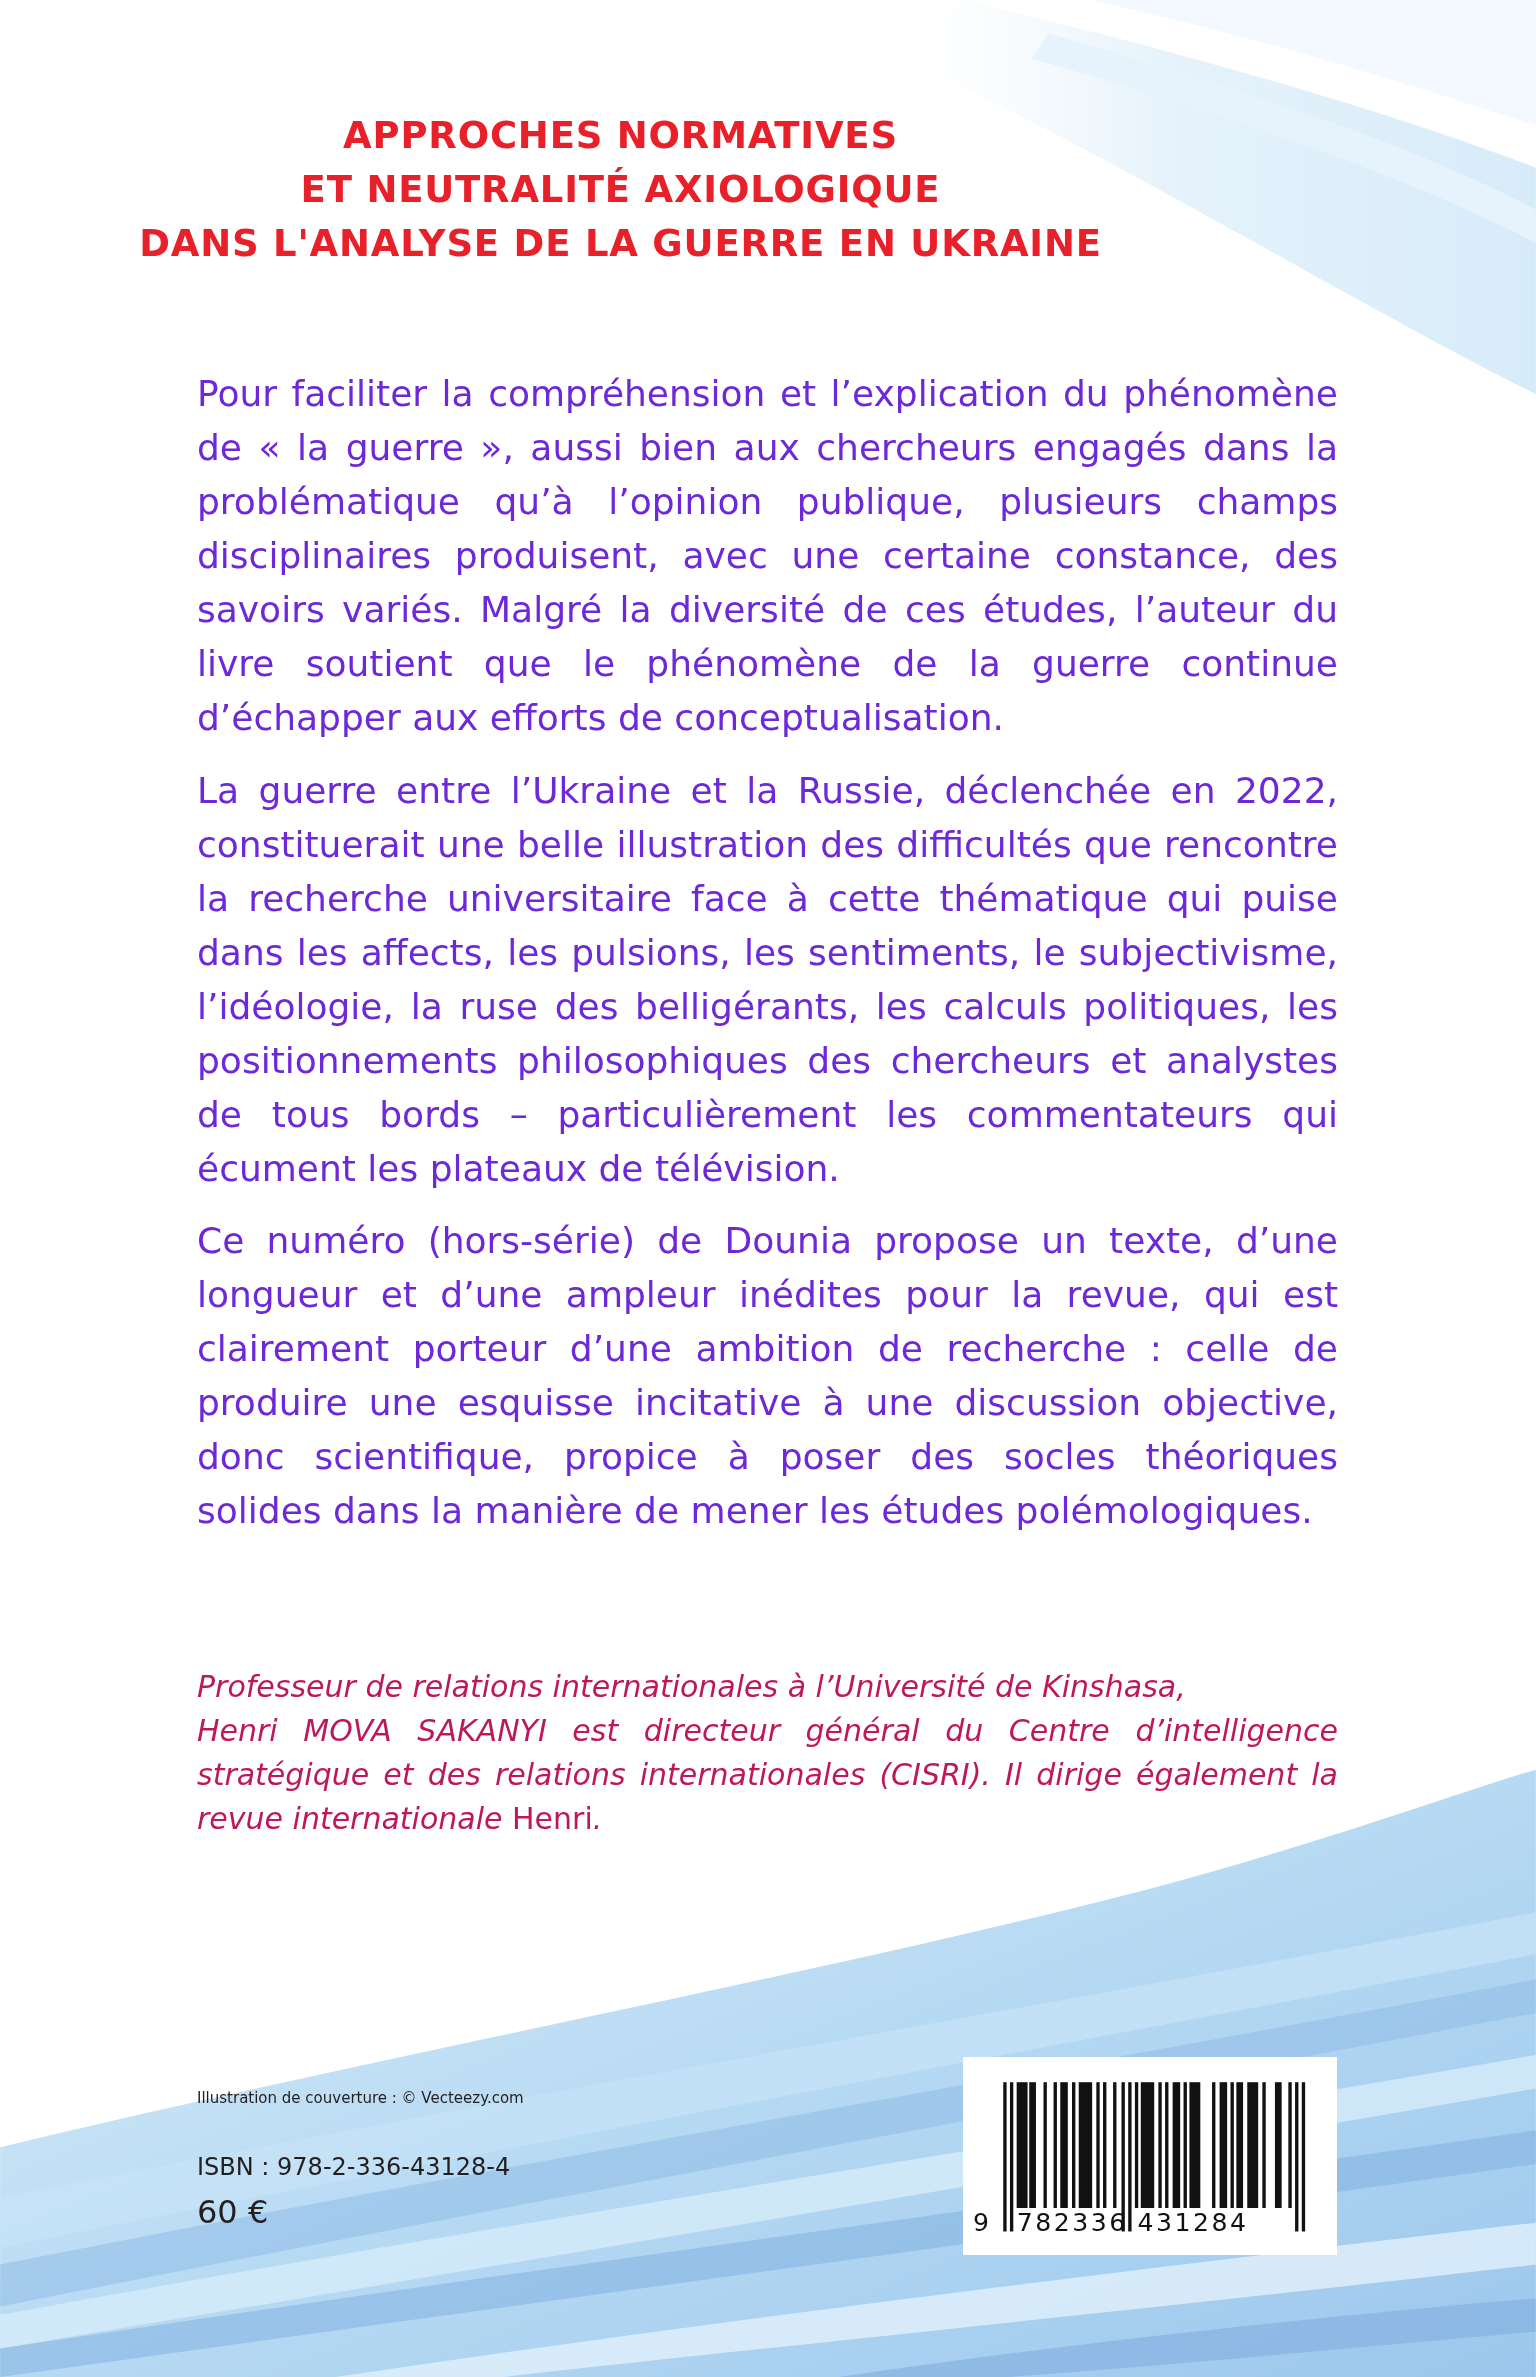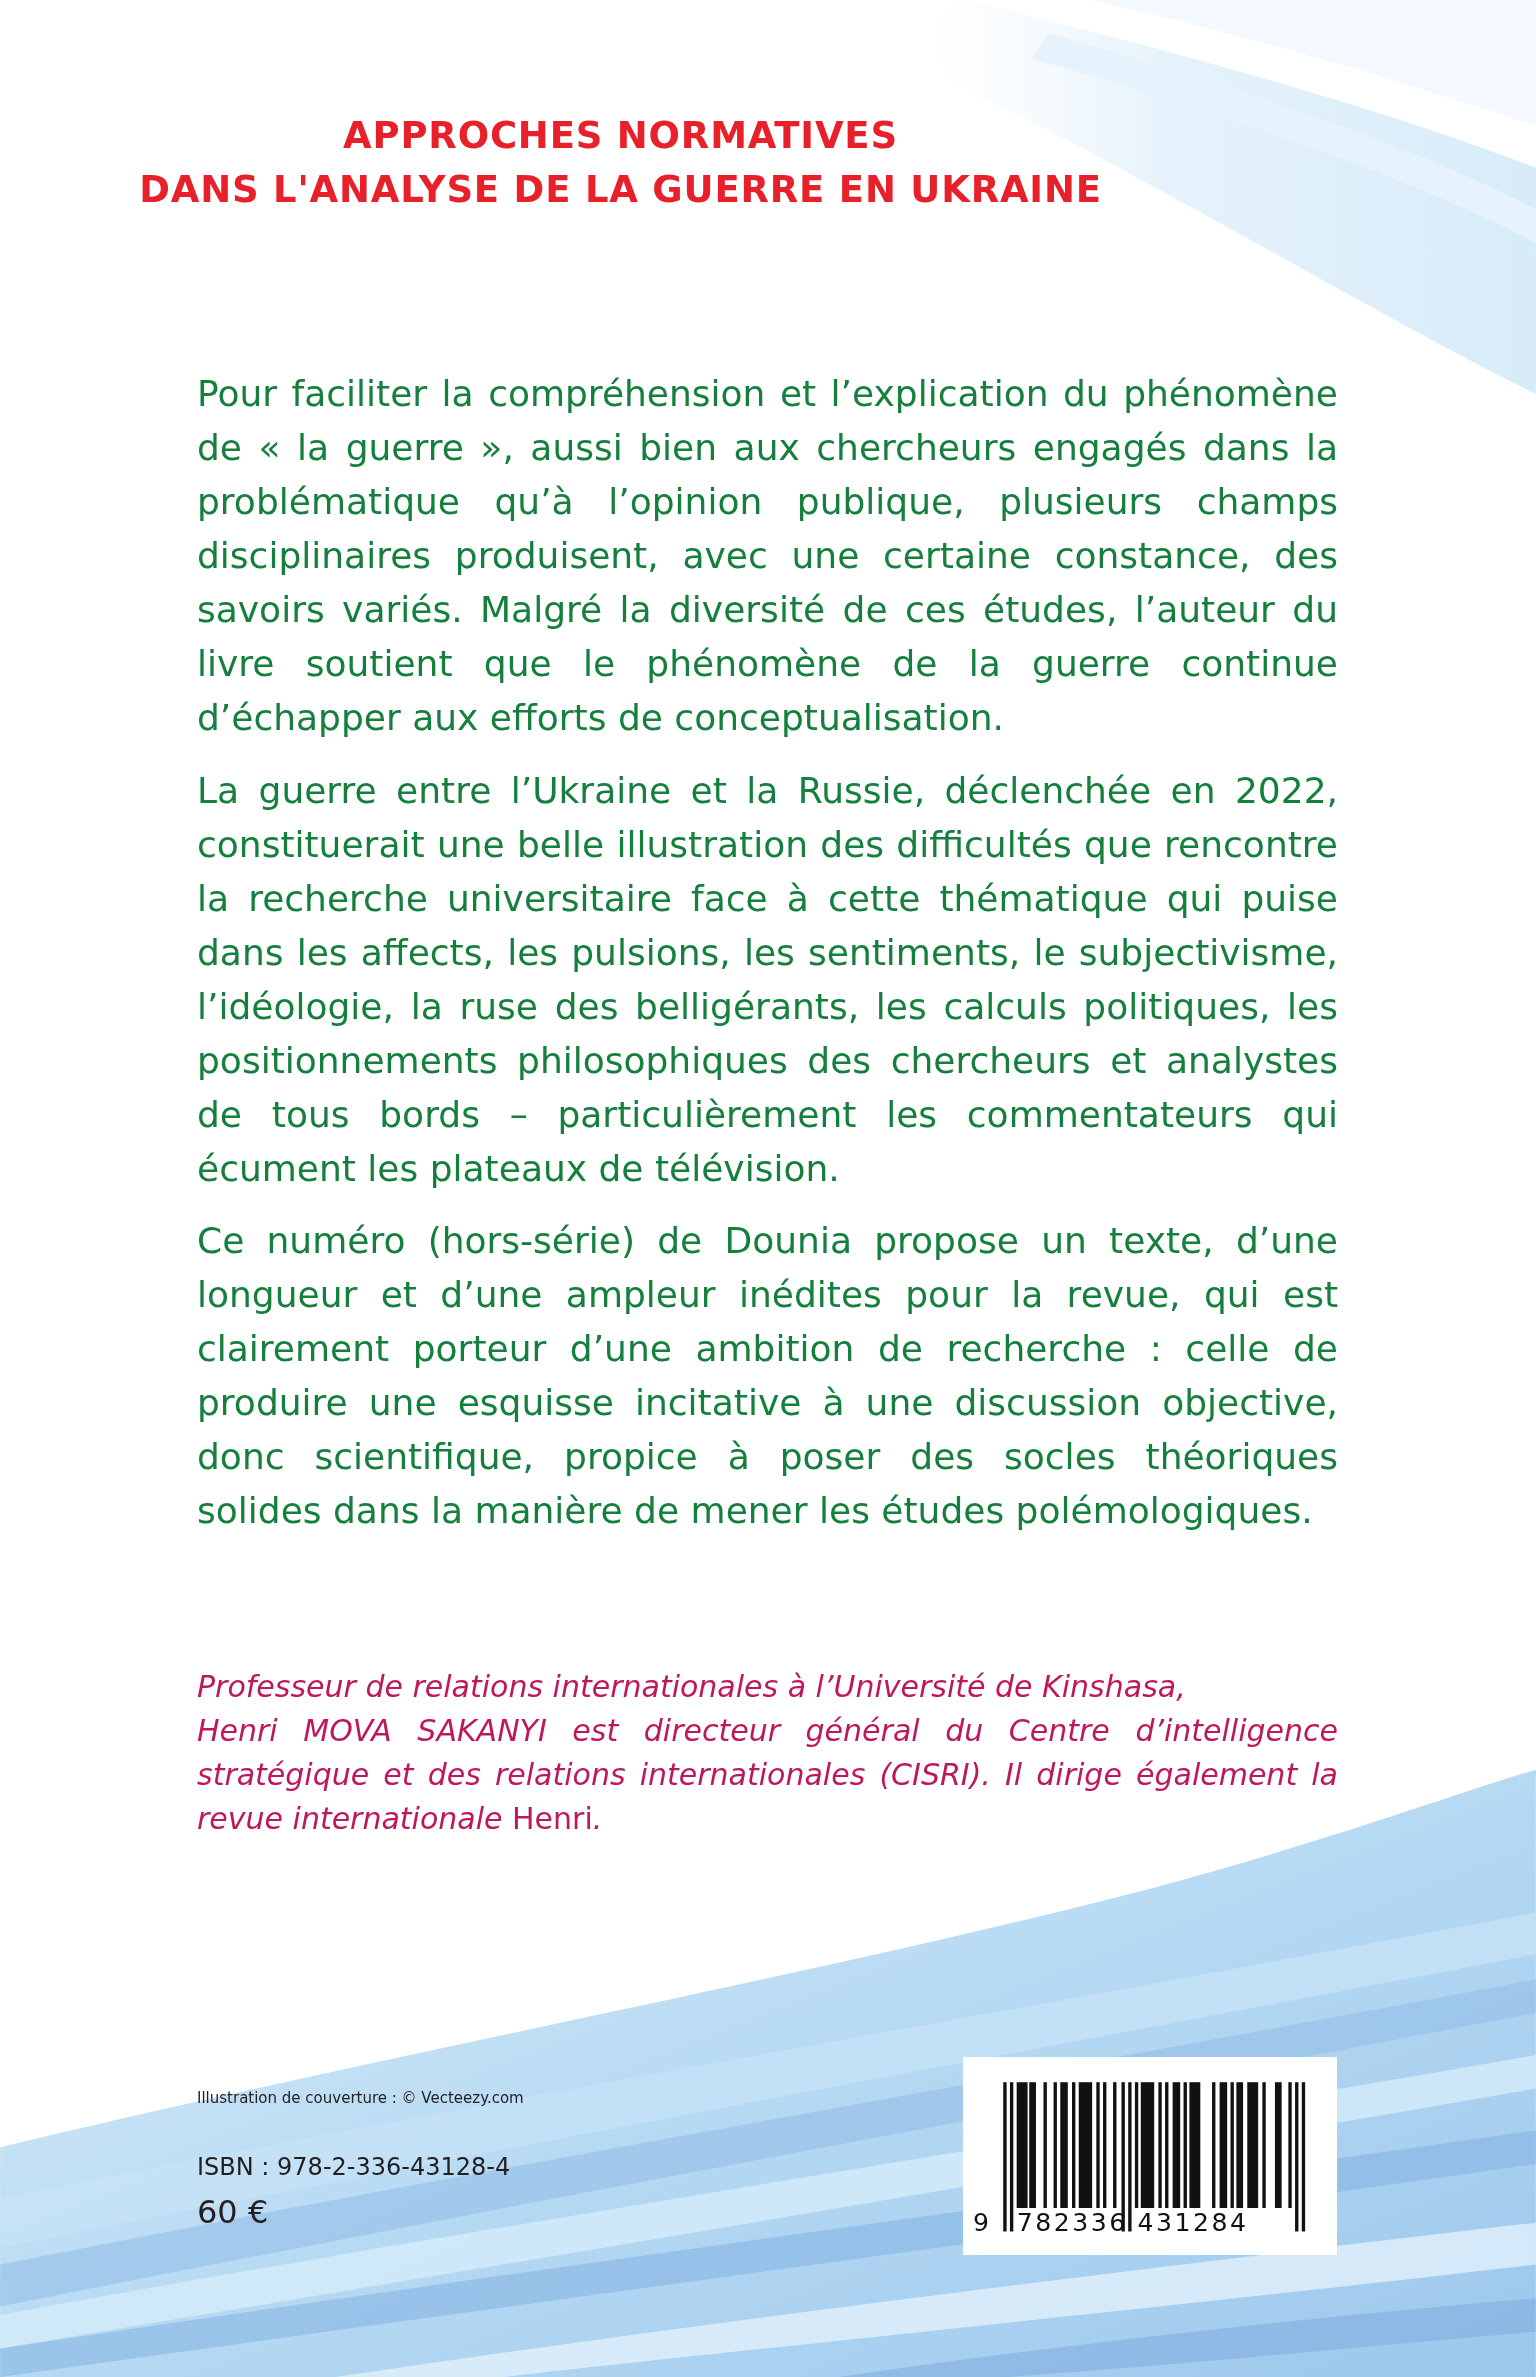--- a/index.html
+++ b/index.html
@@ -25,21 +25,21 @@
       box-sizing: border-box;
     }
     .title div { white-space: nowrap; }
 
     .body-text {
       left: 197px; width: 1141px;
       font-family: "DejaVu Sans", sans-serif;
       font-size: 36px;
       line-height: 54px;
       text-align: justify;
-      color: #15803d;
+      color: #6d28d9;
     }
     .body-text p { margin: 0 0 18.5px 0; text-align-last: left; }
     .body-text.p1 { top: 367px; }
 
     .bio {
       left: 197px; width: 1141px; top: 1665px;
       font-family: "DejaVu Sans", sans-serif;
       font-style: italic;
       font-size: 30px;
       line-height: 44px;
@@ -88,20 +88,21 @@
   <path d="M0 2620 C600 2500 1200 2400 1831 2280 L1831 2330 C1200 2450 600 2560 0 2680 Z" fill="#c6e2f6" opacity="0.8"></path>
   <path d="M0 2700 C600 2580 1200 2480 1831 2360 L1831 2400 C1200 2520 600 2630 0 2750 Z" fill="#8fbbe6" opacity="0.55"></path>
   <path d="M0 2760 C600 2650 1200 2560 1831 2450 L1831 2490 C1200 2600 600 2700 0 2800 Z" fill="#d6ecfa" opacity="0.8"></path>
   <path d="M0 2800 C600 2710 1200 2630 1831 2540 L1831 2580 C1200 2670 600 2750 0 2834 Z" fill="#7eaee0" opacity="0.5"></path>
   <path d="M400 2834 C900 2760 1400 2700 1831 2650 L1831 2700 C1400 2750 900 2800 600 2834 Z" fill="#e1f0fb" opacity="0.8"></path>
   <path d="M1000 2834 C1300 2790 1600 2760 1831 2740 L1831 2780 C1600 2800 1400 2820 1200 2834 Z" fill="#7aa8dc" opacity="0.5"></path>
 </svg>
 
 <div class="layer title">
   <div>APPROCHES NORMATIVES</div>
+  <div>ET NEUTRALITÉ AXIOLOGIQUE</div>
   <div>DANS L'ANALYSE DE LA GUERRE EN UKRAINE</div>
 </div>
 
 <div class="layer body-text p1">
   <p>Pour faciliter la compréhension et l’explication du phénomène de « la guerre », aussi bien aux chercheurs engagés dans la problématique qu’à l’opinion publique, plusieurs champs disciplinaires produisent, avec une certaine constance, des savoirs variés. Malgré la diversité de ces études, l’auteur du livre soutient que le phénomène de la guerre continue d’échapper aux efforts de conceptualisation.</p>
   <p>La guerre entre l’Ukraine et la Russie, déclenchée en 2022, constituerait une belle illustration des difficultés que rencontre la recherche universitaire face à cette thématique qui puise dans les affects, les pulsions, les sentiments, le subjectivisme, l’idéologie, la ruse des belligérants, les calculs politiques, les positionnements philosophiques des chercheurs et analystes de tous bords – particulièrement les commentateurs qui écument les plateaux de télévision.</p>
   <p>Ce numéro (hors-série) de Dounia propose un texte, d’une longueur et d’une ampleur inédites pour la revue, qui est clairement porteur d’une ambition de recherche : celle de produire une esquisse incitative à une discussion objective, donc scientifique, propice à poser des socles théoriques solides dans la manière de mener les études polémologiques.</p>
 </div>
 
 <div class="layer bio">

